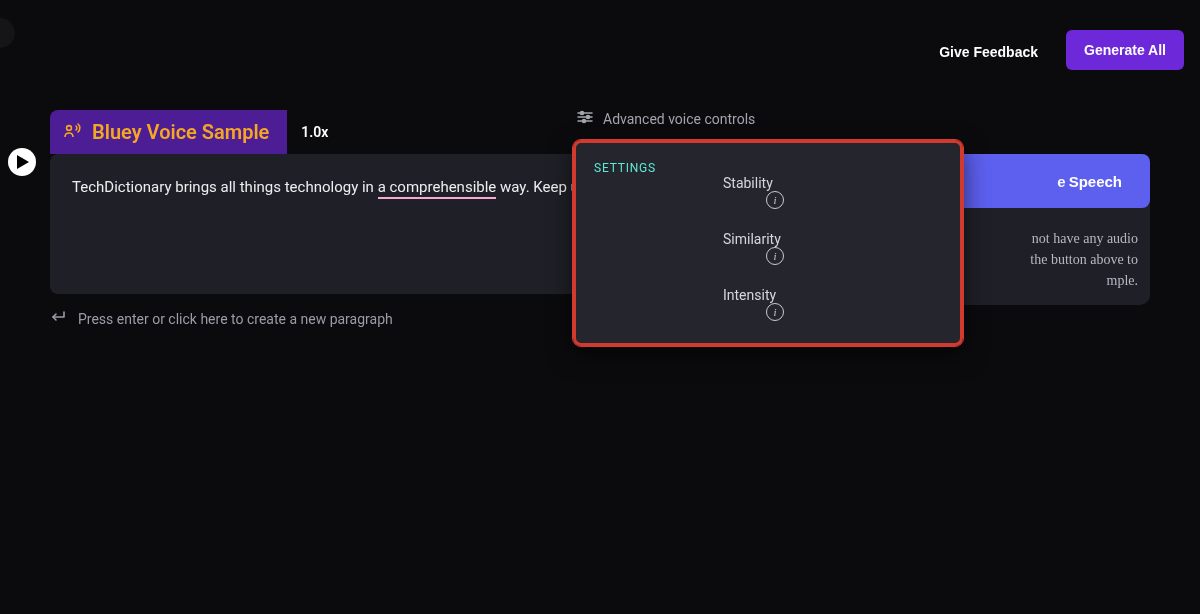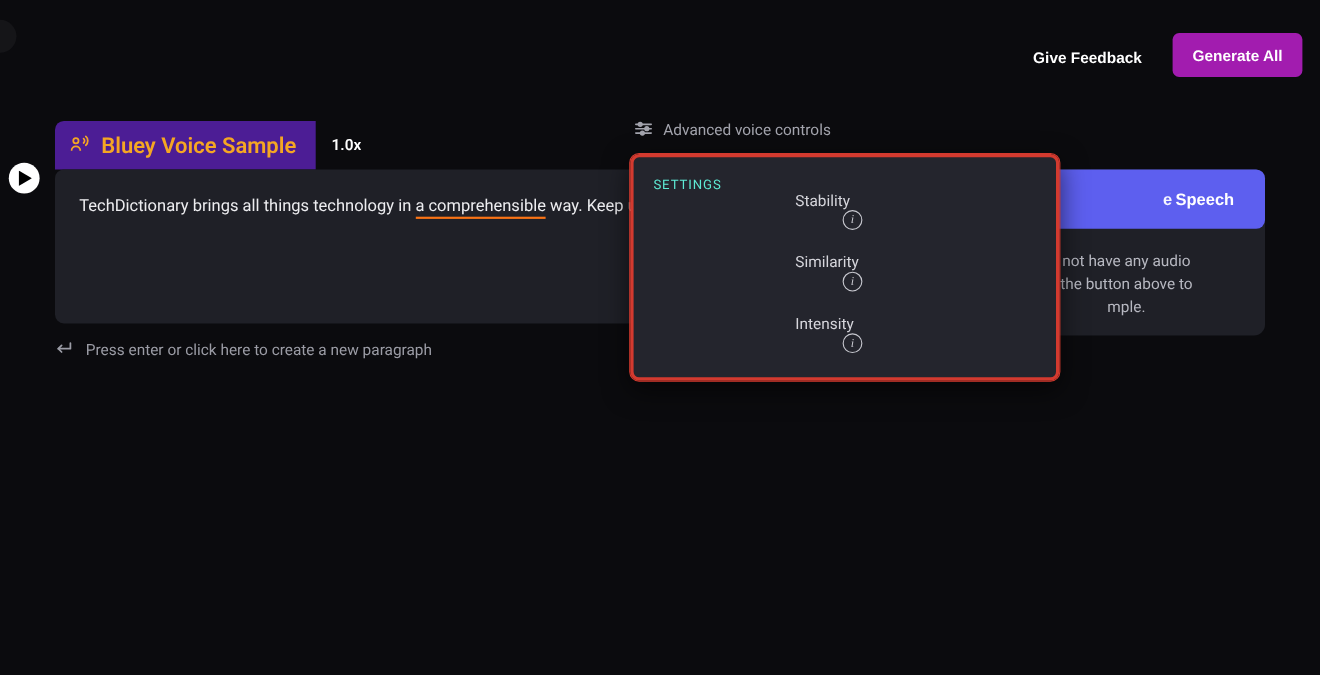--- a/index.html
+++ b/index.html
@@ -23,21 +23,21 @@
   .feedback-btn {
     background: transparent;
     color: #fff;
     font-weight: 700;
     font-size: 14px;
     border: none;
     cursor: pointer;
     padding: 10px 12px;
   }
   .generate-all-btn {
-    background: #a21caf;
+    background: #6d28d9;
     color: #fff;
     font-weight: 700;
     font-size: 14px;
     border: none;
     border-radius: 6px;
     padding: 12px 18px;
     cursor: pointer;
   }
   .left-circle {
     position: absolute;
@@ -108,21 +108,21 @@
     border-radius: 8px;
     padding: 22px 22px 28px 22px;
     margin-top: 0;
     min-height: 140px;
     font-size: 15px;
     line-height: 1.55;
     color: #ededf0;
     position: relative;
   }
   .underline-blue {
-    border-bottom: 2px solid #f97316;
+    border-bottom: 2px solid #f9a8d4;
     padding-bottom: 1px;
   }
   .new-paragraph-hint {
     display: flex;
     align-items: center;
     gap: 12px;
     margin-top: 16px;
     color: #9b9ca5;
     font-size: 14px;
   }
@@ -153,21 +153,22 @@
     justify-content: flex-end;
     padding-right: 28px;
     cursor: pointer;
   }
   .right-text {
     margin-top: 64px;
     padding: 10px 12px 0 10px;
     color: #b7b8c1;
     font-size: 14px;
     line-height: 1.5;
-    text-align: center;
+    text-align: right;
+    font-family: Liberation Serif, serif;
   }
   .settings-popover {
     position: absolute;
     left: 573px;
     top: 140px;
     width: 390px;
     background: #24252d;
     border-radius: 8px;
     border: 3px solid #d33a2f;
     outline: 1px solid #d33a2f;

